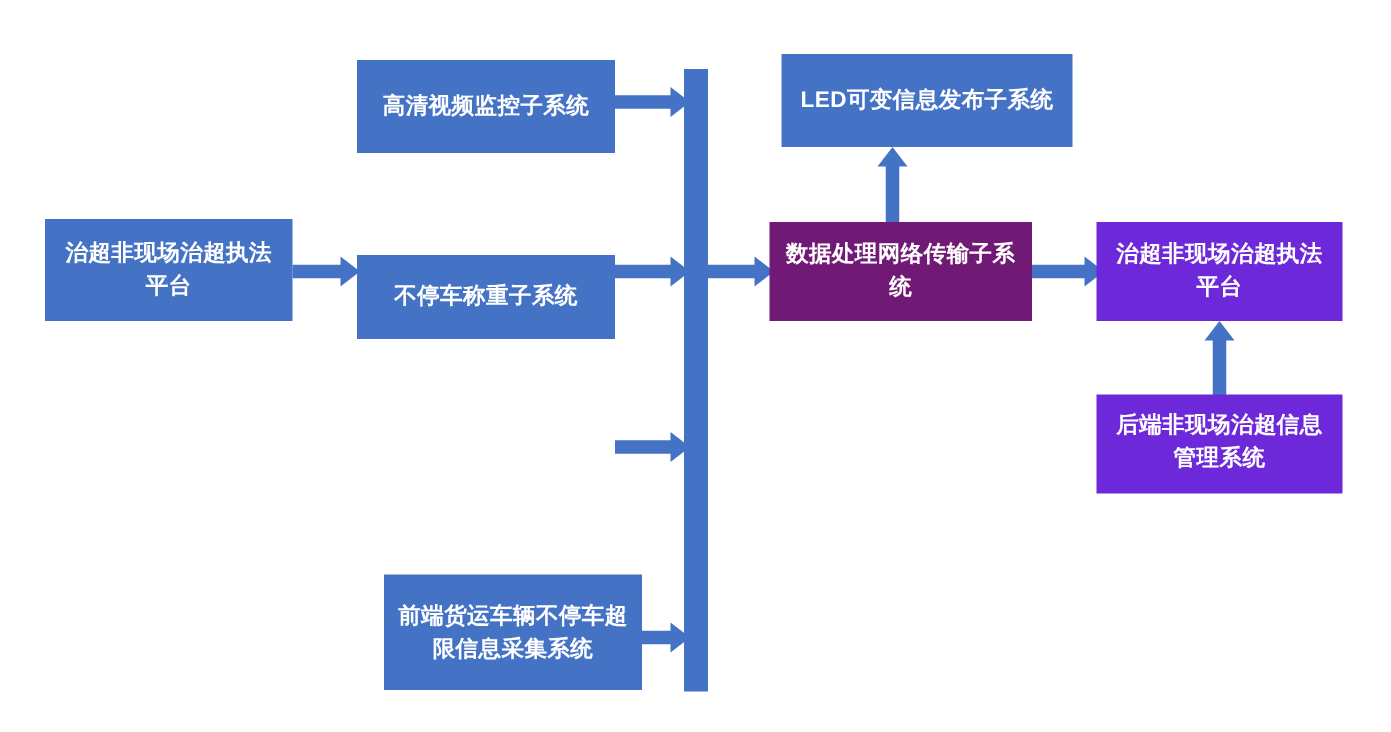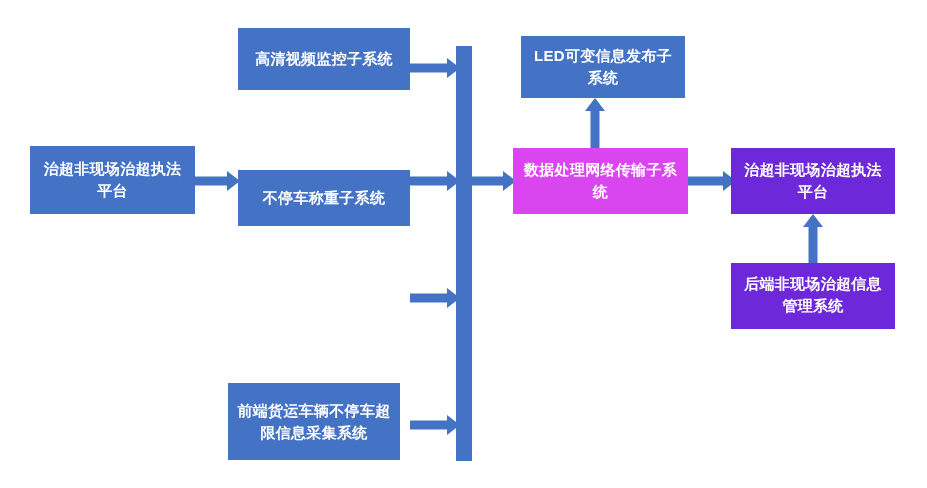--- a/index.html
+++ b/index.html
@@ -25,21 +25,21 @@
     justify-content: center;
     text-align: center;
     color: #ffffff;
     font-weight: bold;
     font-size: 15px;
     line-height: 1.45;
     padding: 4px 8px;
     letter-spacing: 0.3px;
   }
   .node.blue   { background: #4472C4; }
-  .node.green  { background: #d946ef; }
+  .node.green  { background: #701a75; }
   .node.orange { background: #6d28d9; }
 
   .node .label {
     display: block;
     width: 100%;
   }
 
   
   .conn {
     position: absolute;
@@ -133,34 +133,34 @@
       <div class="conn v-arrow" style="left: 803px; top: 214px; width: 20px; height: 51px;">
         <div class="shaft" style="height: 39px;"></div>
         <div class="head"></div>
       </div>
     </div>
 
   <div class="node blue" id="node-0" style="left: 30px; top: 146px; width: 165px; height: 68px;">
     <span class="label">治超非现场治超执法平台</span>
   </div>
 
-  <div class="node blue" id="node-1" style="left: 238px; top: 28px; width: 172px; height: 62px; align-items: center;">
+  <div class="node blue" id="node-1" style="left: 238px; top: 40px; width: 172px; height: 62px; align-items: center;">
     <span class="label">高清视频监控子系统</span>
   </div>
 
   <div class="node blue" id="node-2" style="left: 238px; top: 152px; width: 172px; height: 56px; margin-top: 18px;">
     <span class="label">不停车称重子系统</span>
   </div>
 
 
-  <div class="node blue" id="node-4" style="left: 228px; top: 383px; width: 172px; height: 77px;">
+  <div class="node blue" id="node-4" style="left: 256px; top: 383px; width: 172px; height: 77px;">
     <span class="label">前端货运车辆不停车超限信息采集系统</span>
   </div>
 
-  <div class="node blue" id="node-5" style="left: 521px; top: 36px; width: 164px; height: 62px;">
+  <div class="node blue" id="node-5" style="left: 521px; top: 36px; width: 194px; height: 62px;">
     <span class="label">LED可变信息发布子系统</span>
   </div>
 
   <div class="node green" id="node-6" style="left: 513px; top: 148px; width: 175px; height: 66px;">
     <span class="label">数据处理网络传输子系统</span>
   </div>
 
   <div class="node orange" id="node-7" style="left: 731px; top: 148px; width: 164px; height: 66px;">
     <span class="label">治超非现场治超执法平台</span>
   </div>

